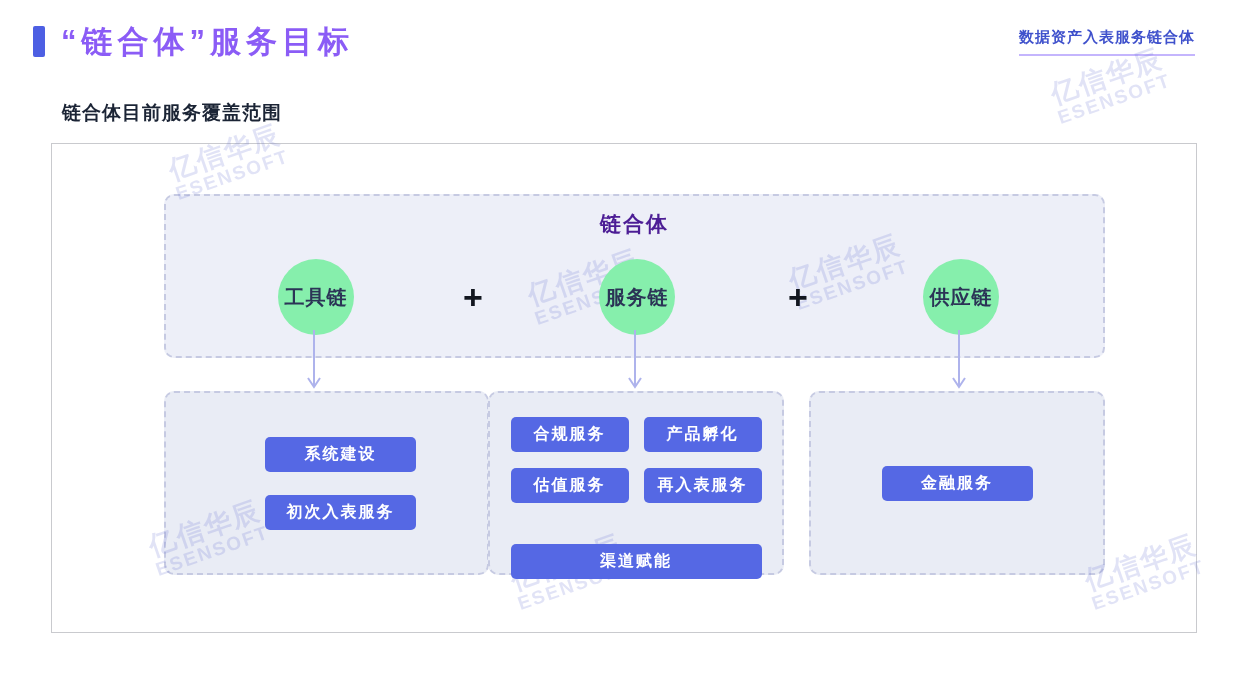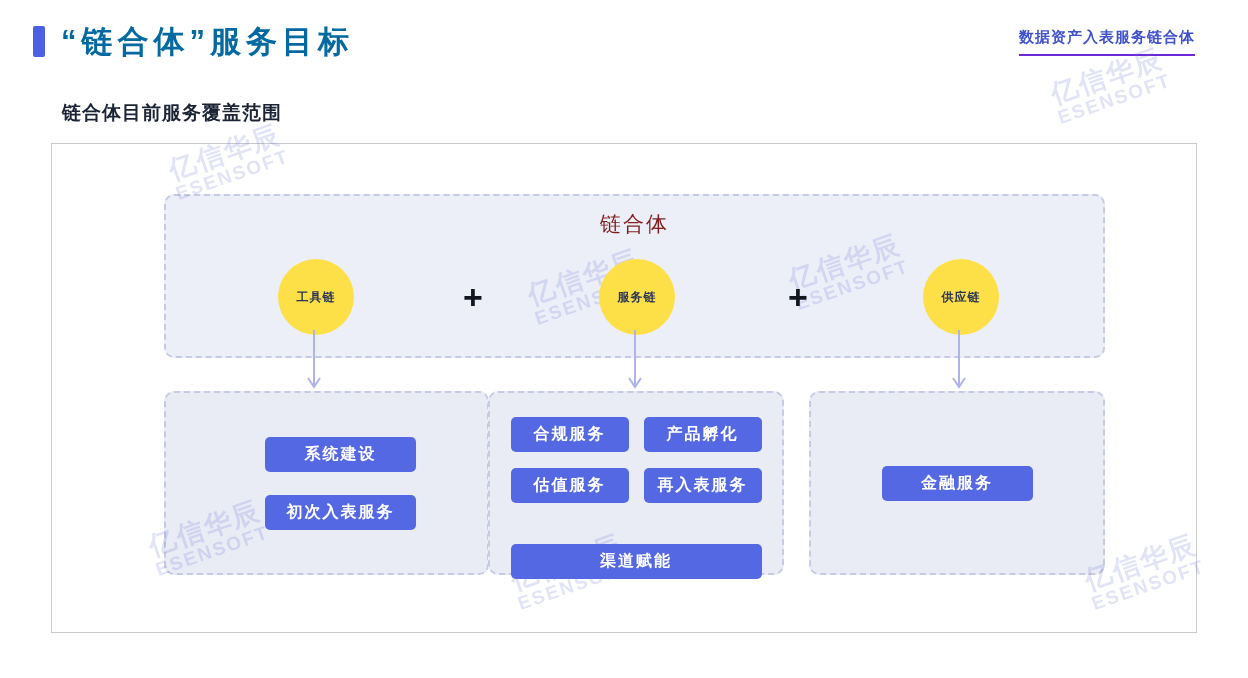--- a/index.html
+++ b/index.html
@@ -13,28 +13,28 @@
   .slide { position: absolute; inset: 0; }
 
   
   .accent-bar {
     position: absolute; left: 33px; top: 26px;
     width: 12px; height: 31px;
     background: #4d5fe3; border-radius: 2px;
   }
   .page-title {
     position: absolute; left: 61px; top: 21px;
-    font-size: 31px; font-weight: 700; color: #0369a1;
+    font-size: 31px; font-weight: 700; color: #8b5cf6;
     letter-spacing: 5px; white-space: nowrap;
   }
   .corner-link {
     position: absolute; right: 53px; top: 28px;
     font-size: 15px; font-weight: 700; color: #3f51cc;
     letter-spacing: 1px; text-decoration: none;
-    border-bottom: 2px solid #6d28d9; padding-bottom: 7px;
+    border-bottom: 2px solid #c4b5fd; padding-bottom: 7px;
     white-space: nowrap; cursor: pointer;
   }
   .section-subtitle {
     position: absolute; left: 62px; top: 100px;
     font-size: 19px; font-weight: 700; color: #1b2435;
     letter-spacing: 1px;
   }
 
   
   .card {
@@ -48,29 +48,29 @@
   .top-box {
     position: absolute; left: 112px; top: 50px;
     width: 941px; height: 164px;
     background: #edeff8;
     border: 2px dashed #c6cae2;
     border-radius: 10px;
   }
   .top-box-title {
     position: absolute; top: 14px; left: 0; width: 100%;
     text-align: center;
-    font-size: 21px; font-weight: 400; color: #7f1d1d;
+    font-size: 21px; font-weight: 700; color: #4c1d95;
     letter-spacing: 2px;
   }
   .chain-circle {
     position: absolute; top: 63px;
     width: 76px; height: 76px; border-radius: 50%;
-    background: #fde047;
+    background: #86efac;
     display: flex; align-items: center; justify-content: center;
-    font-size: 12px; font-weight: 700; color: #2b3456;
+    font-size: 20px; font-weight: 700; color: #2b3456;
     letter-spacing: 1px;
     z-index: 2;
   }
   .chain-circle.c1 { left: 112px; }
   .chain-circle.c2 { left: 433px; }
   .chain-circle.c3 { left: 757px; }
   .plus-sign {
     position: absolute; top: 101px;
     transform: translate(-50%, -50%);
     font-size: 34px; font-weight: 700; color: #12161f;

